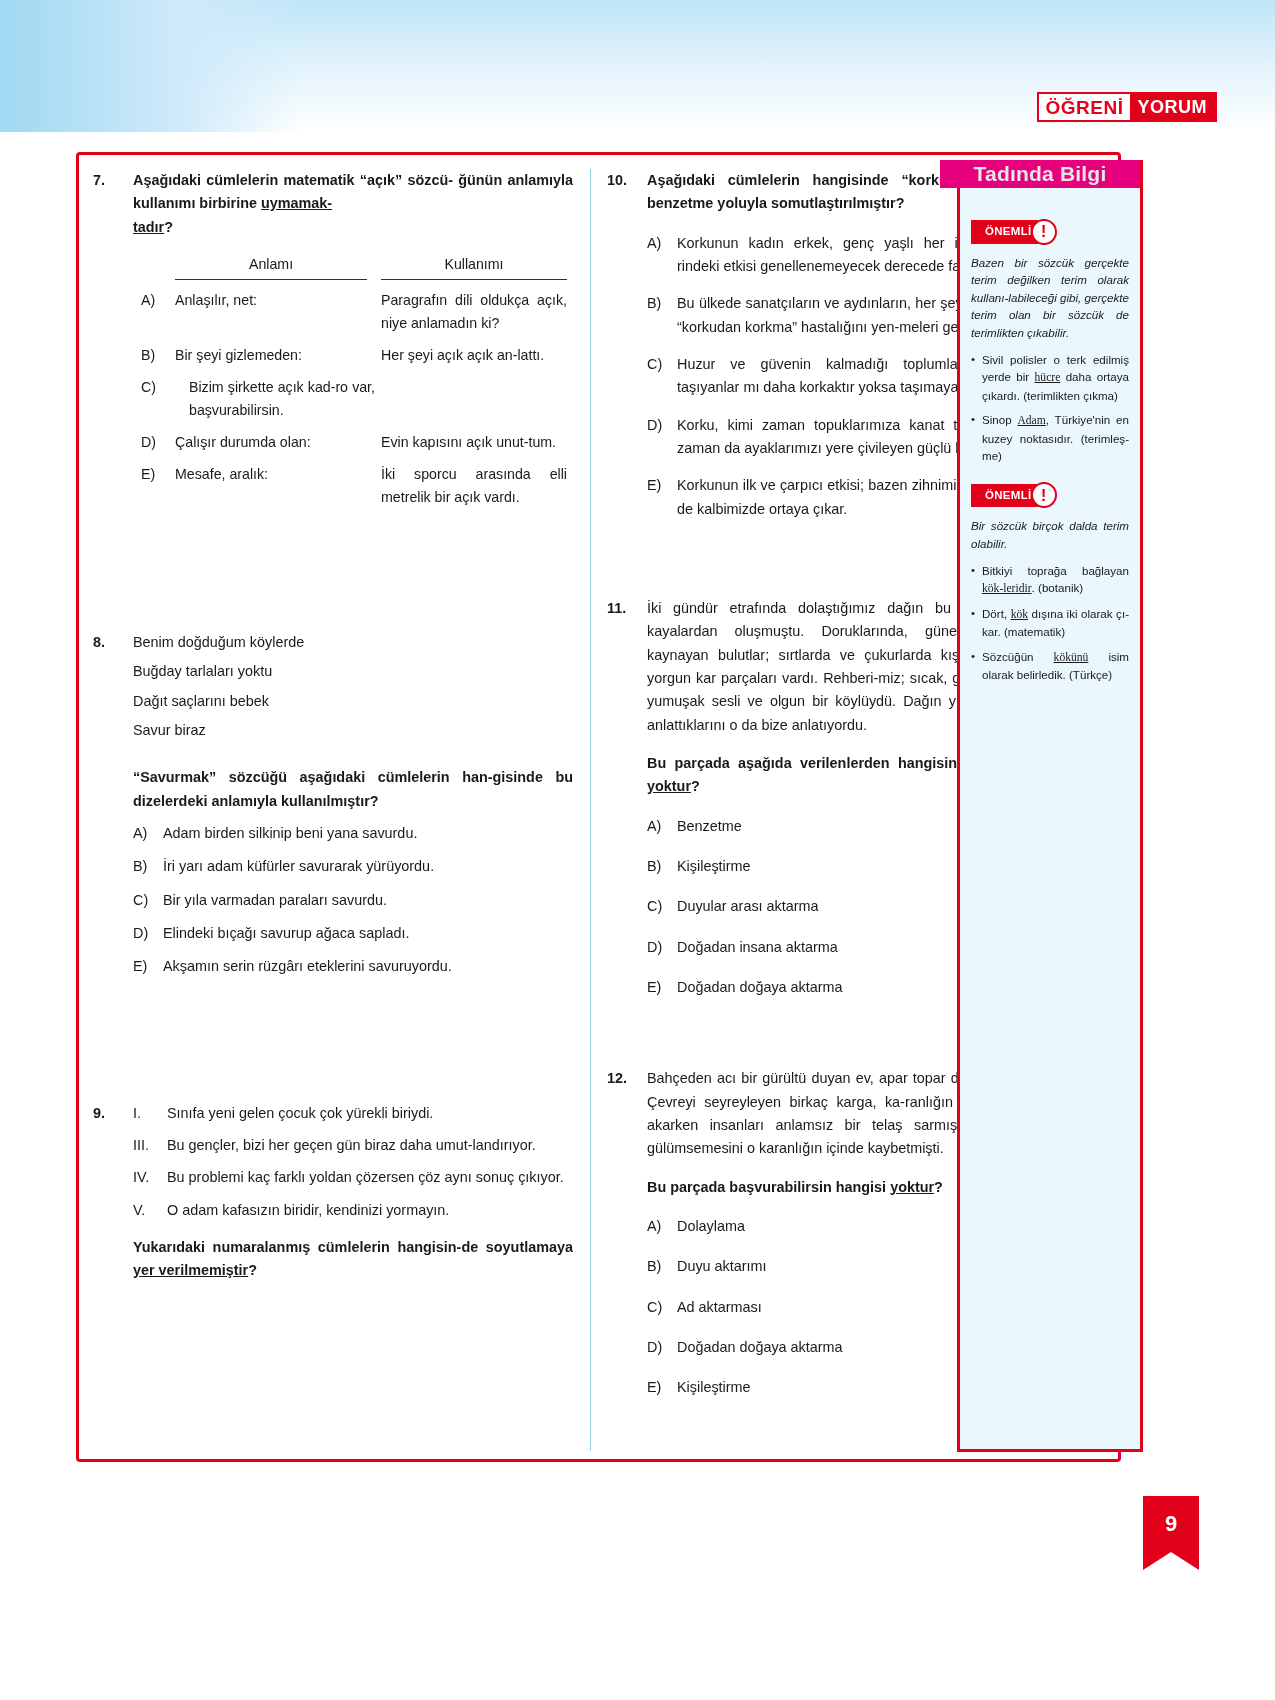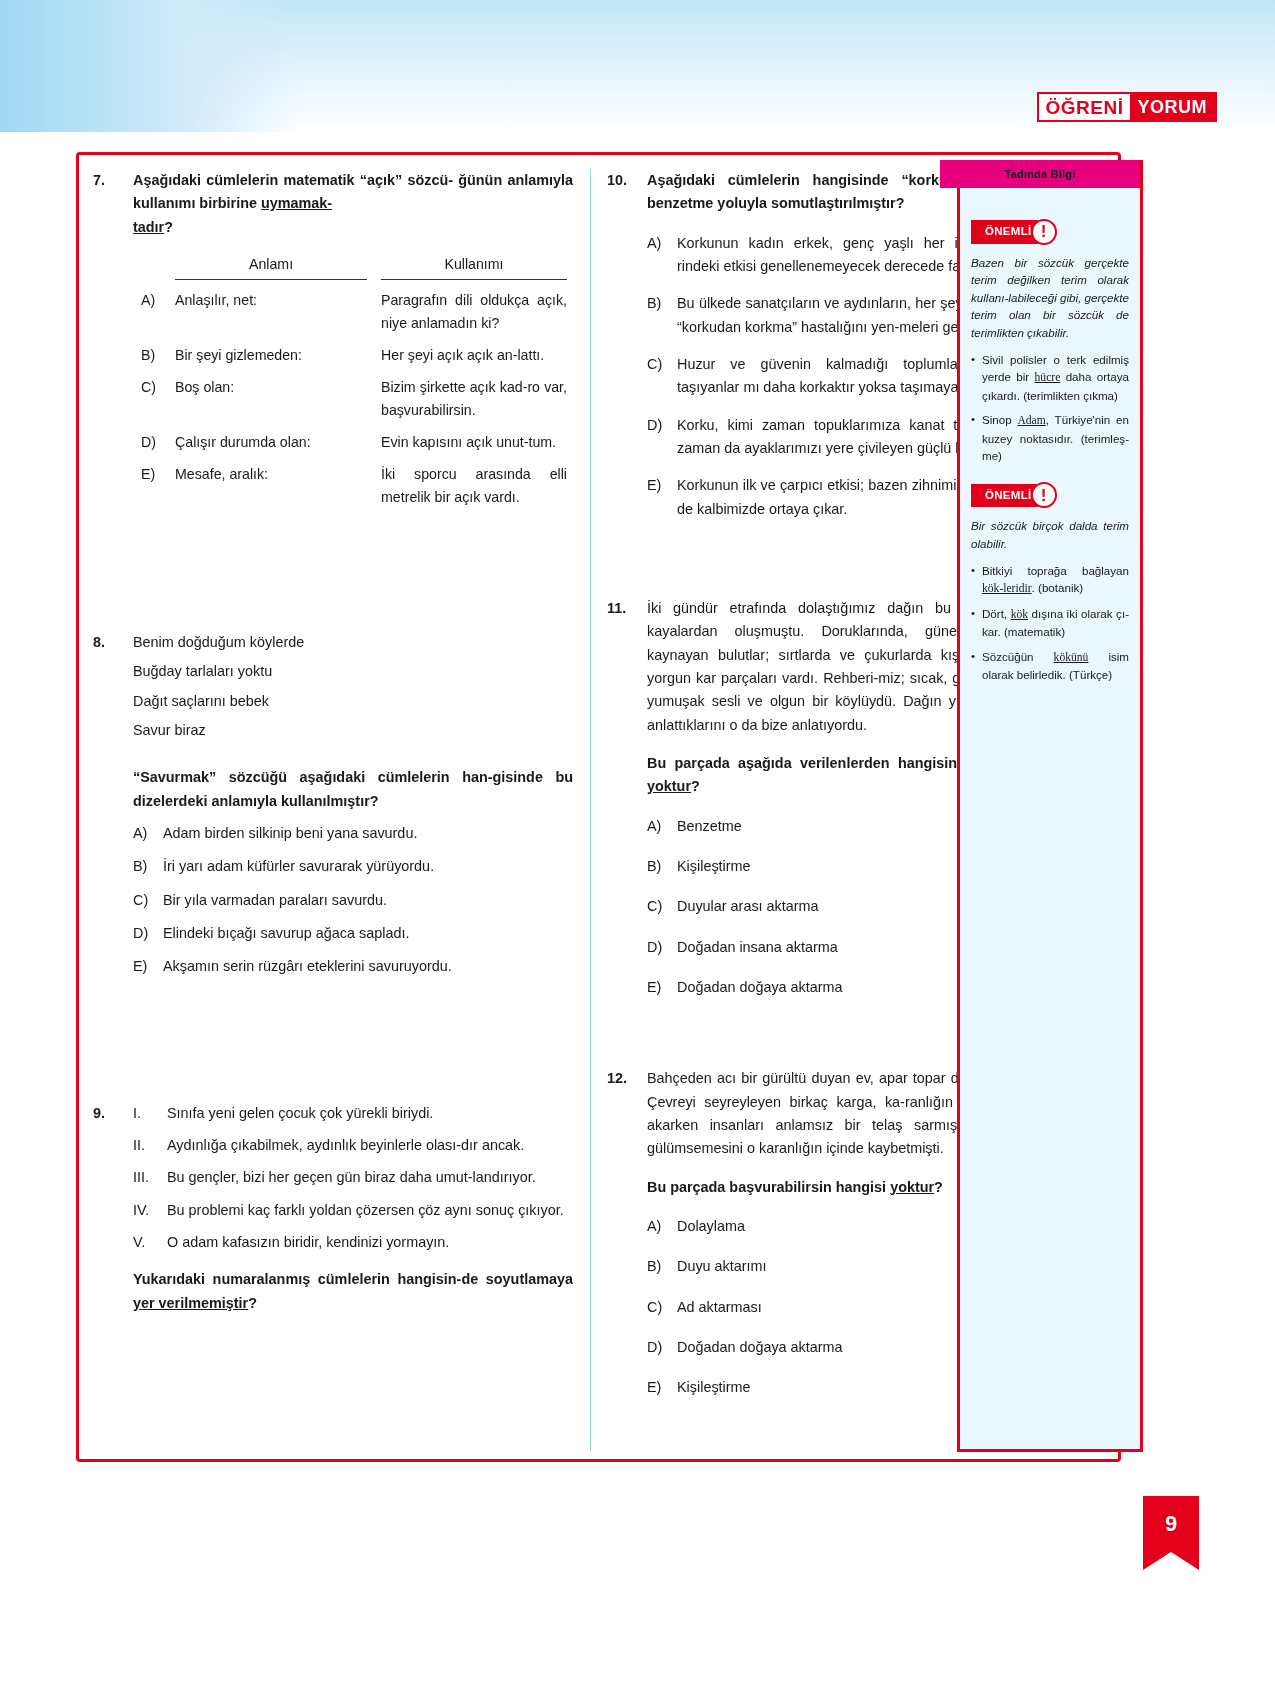--- a/index.html
+++ b/index.html
@@ -144,23 +144,23 @@
     left: 957px; top: 160px;
     width: 186px; height: 1292px;
     border: 3px solid #e2001a;
     background: #eaf7fd;
   }
   .info-title {
     position: absolute;
     left: 940px; top: 160px;
     width: 200px; height: 28px;
     background: #e6007e;
-    color: #0f172a;
-    font-weight: bold;
-    font-size: 11px;
+    color: #e5e5e5;
+    font-weight: bold;
+    font-size: 21px;
     display: flex;
     align-items: center;
     justify-content: center;
     letter-spacing: .2px;
   }
   .info-inner { padding: 46px 11px 10px 11px; font-size: 11.6px; color: #1a1a1a; line-height: 1.5; }
   .onemli {
     display: flex;
     align-items: center;
     margin: 10px 0 9px 0;
@@ -254,21 +254,20 @@
             <div class="c1">Anlaşılır, net:</div>
             <div class="c2">Paragrafın dili oldukça açık, niye anlamadın ki?</div>
           </div>
           <div class="tbl-row">
             <div class="c0">B)</div>
             <div class="c1">Bir şeyi gizlemeden:</div>
             <div class="c2">Her şeyi açık açık an-lattı.</div>
           </div>
           <div class="tbl-row">
             <div class="c0">C)</div>
-            <div class="c1">Boş olan:</div>
             <div class="c2">Bizim şirkette açık kad-ro var, başvurabilirsin.</div>
           </div>
           <div class="tbl-row">
             <div class="c0">D)</div>
             <div class="c1">Çalışır durumda olan:</div>
             <div class="c2">Evin kapısını açık unut-tum.</div>
           </div>
           <div class="tbl-row">
             <div class="c0">E)</div>
             <div class="c1">Mesafe, aralık:</div>
@@ -295,21 +294,20 @@
           <div class="opt"><span class="lt">D)</span><span>Elindeki bıçağı savurup ağaca sapladı.</span></div>
           <div class="opt"><span class="lt">E)</span><span>Akşamın serin rüzgârı eteklerini savuruyordu.</span></div>
         </div>
       </div>
     </div>
 
     <div class="q" style="margin-top:123px;">
       <div class="q-num">9.</div>
       <div class="q-body">
         <div class="roman"><span class="lt">I.</span><span>Sınıfa yeni gelen çocuk çok yürekli biriydi.</span></div>
-        <div class="roman"><span class="lt">II.</span><span>Aydınlığa çıkabilmek, aydınlık beyinlerle olası-dır ancak.</span></div>
         <div class="roman"><span class="lt">III.</span><span>Bu gençler, bizi her geçen gün biraz daha umut-landırıyor.</span></div>
         <div class="roman"><span class="lt">IV.</span><span>Bu problemi kaç farklı yoldan çözersen çöz aynı sonuç çıkıyor.</span></div>
         <div class="roman"><span class="lt">V.</span><span>O adam kafasızın biridir, kendinizi yormayın.</span></div>
 
         <div class="q-stem" style="margin-top:14px;">
           <span class="bold">Yukarıdaki numaralanmış cümlelerin hangisin-de soyutlamaya </span><span class="bold uline">yer verilmemiştir</span><span class="bold">?</span>
         </div>
 
       </div>
     </div>

